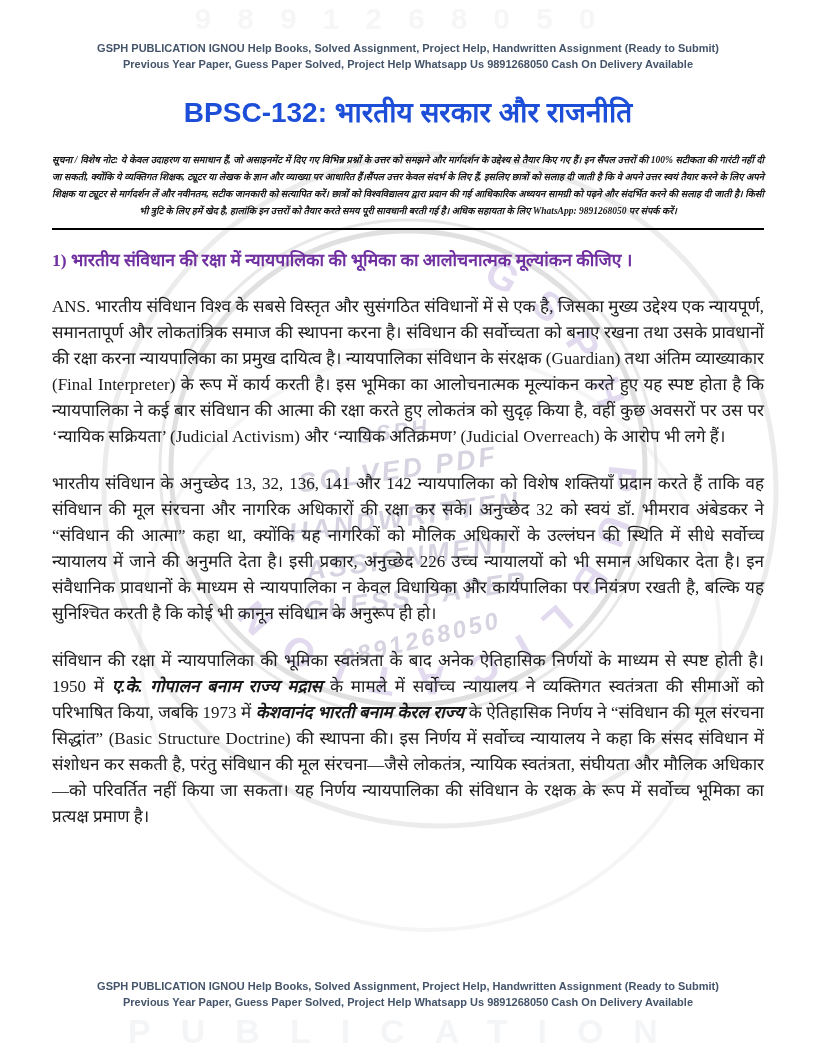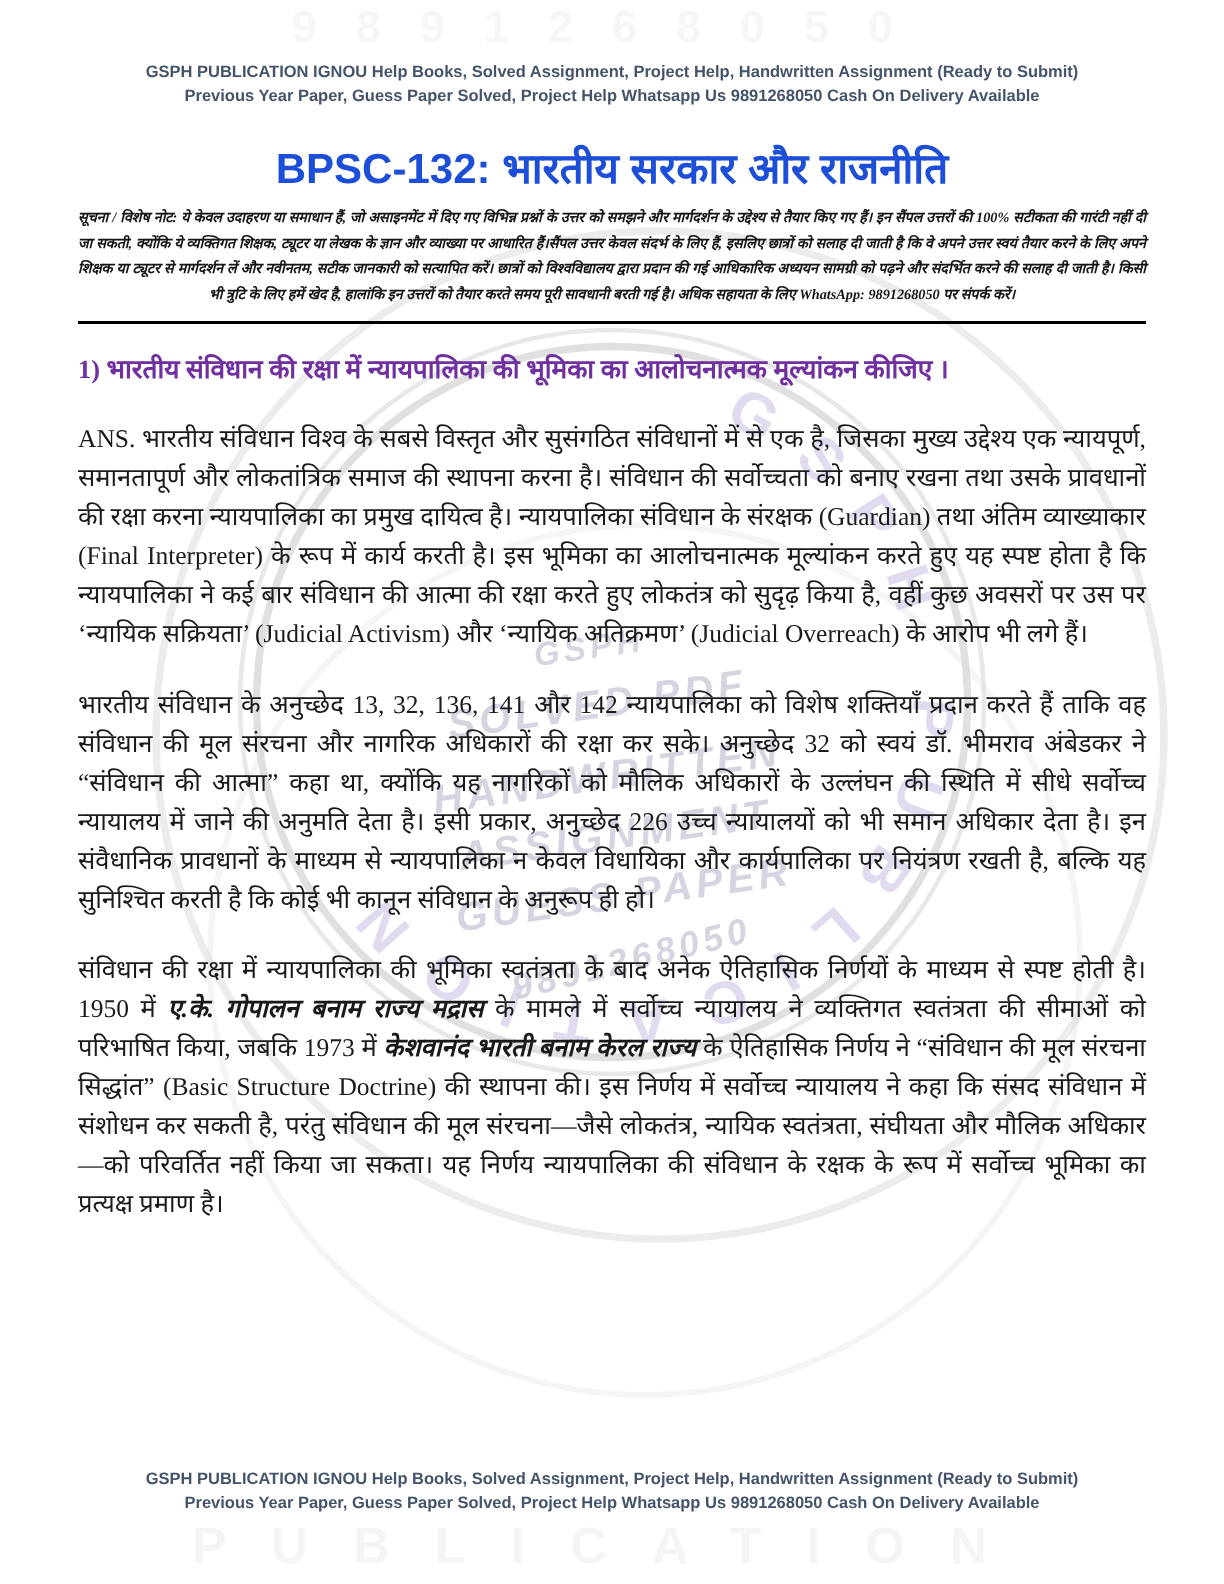--- a/index.html
+++ b/index.html
@@ -38,21 +38,21 @@
     margin-top:40px;text-align:center;color:#44546a;
     font-family:"Liberation Sans",sans-serif;font-weight:bold;
     font-size:11px;line-height:16px;
   }
   .doc-title{
     margin-top:24px;text-align:center;color:#1d4ed8;
     font-family:"Liberation Sans",sans-serif;font-weight:bold;
     font-size:28px;line-height:34px;
   }
   .notice{
-    margin-top:8px;font-size:9.5px;line-height:17px;
+    margin-top:22px;font-size:9.5px;line-height:17px;
     font-style:italic;font-weight:600;color:#151515;
     text-align:justify;text-align-last:center;
   }
   .rule{border:0;border-top:2.5px solid #000;margin:8px 0 0 0;}
   .section-heading{
     margin-top:20px;color:#7030a0;font-weight:bold;font-size:18px;
   }
   .question{
     margin-top:18px;color:#7030a0;font-weight:bold;font-size:17.5px;line-height:25px;
   }

